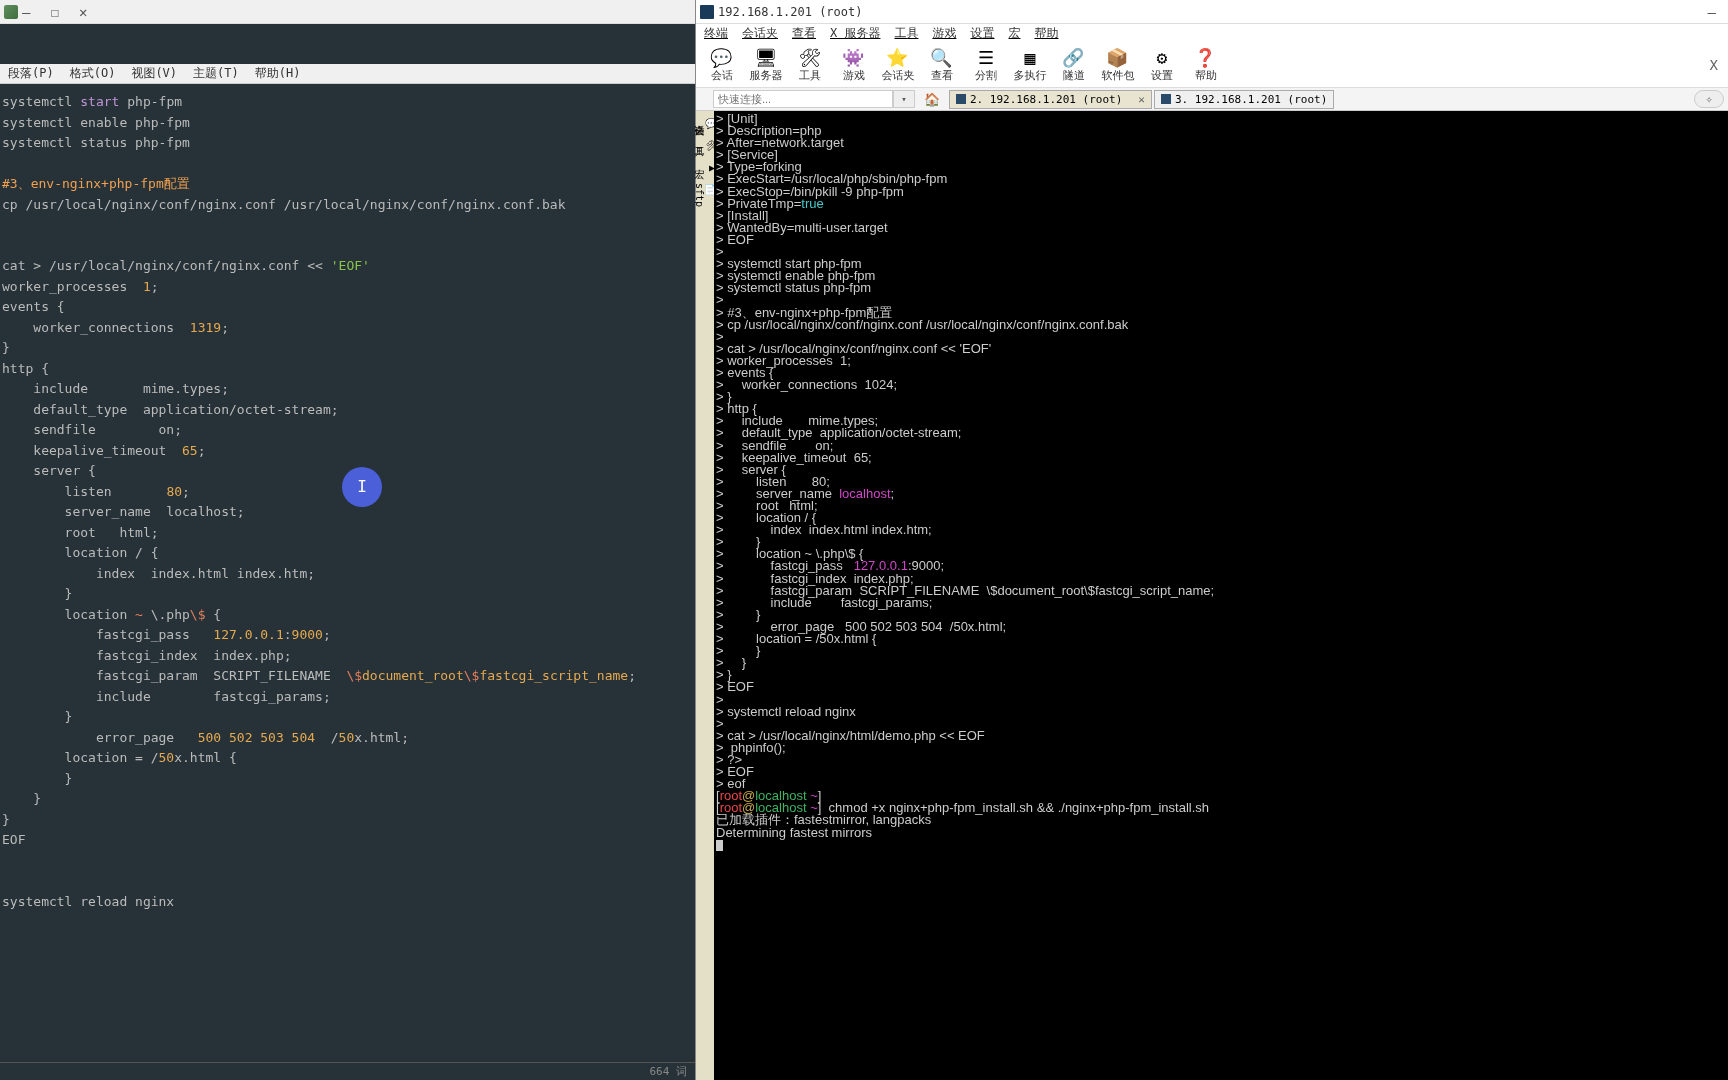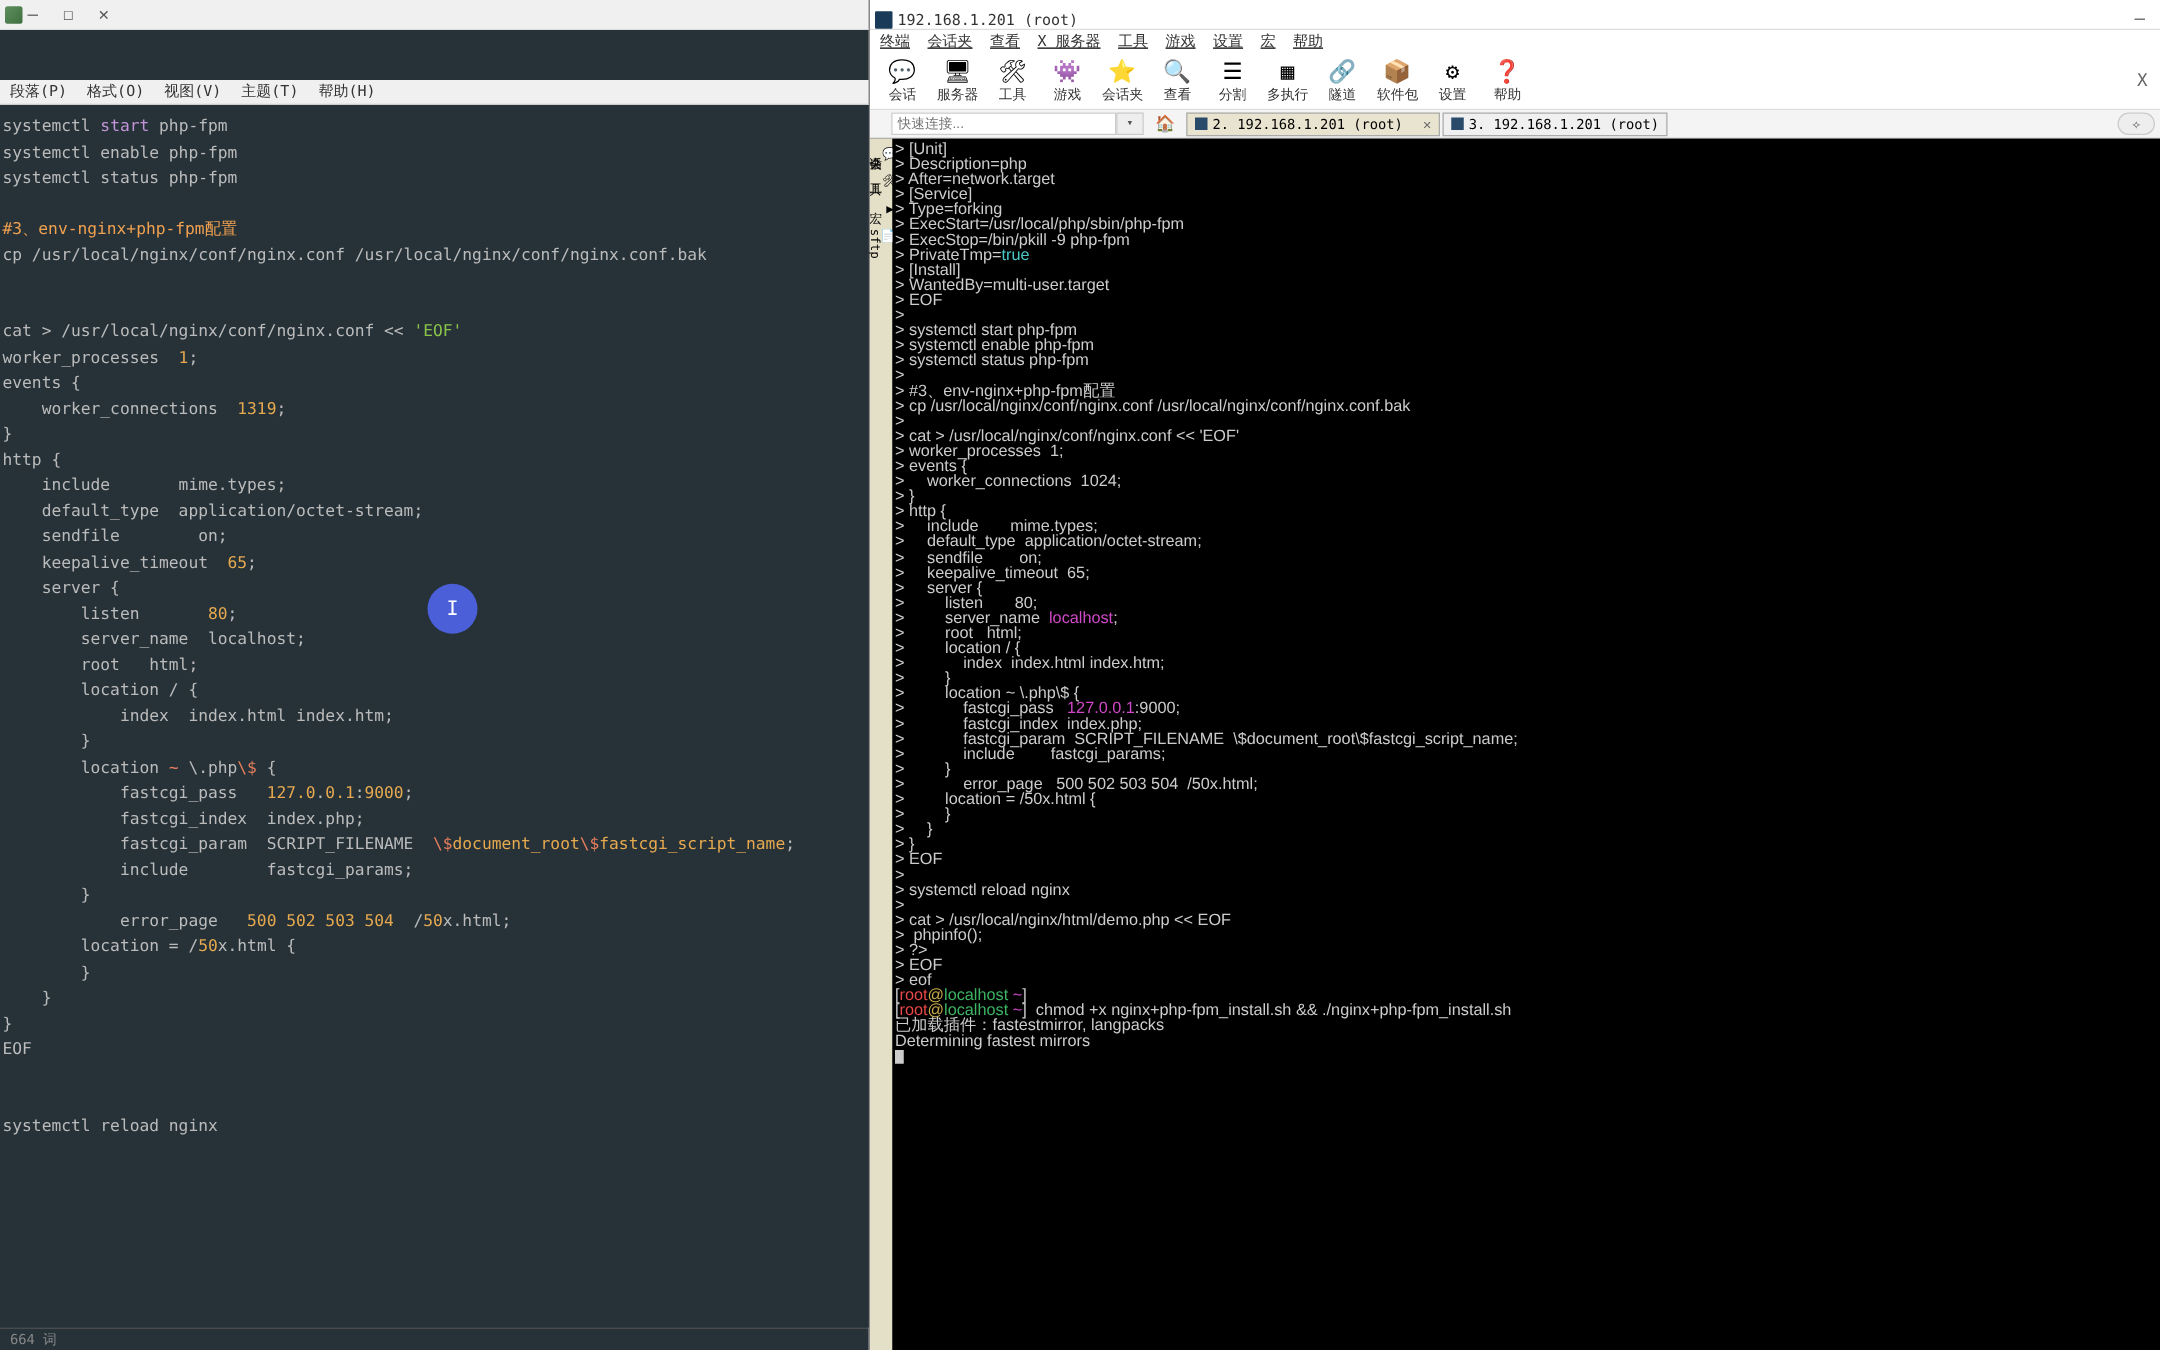--- a/index.html
+++ b/index.html
@@ -94,39 +94,40 @@
   align-items: center;
   justify-content: center;
   color: #fff;
   font-size: 16px;
 }
 .statusbar {
   height: 18px;
   background: #263238;
   border-top: 1px solid #555;
   display: flex;
+  justify-content: flex-end;
   align-items: center;
   padding: 0 8px;
 }
 .statusbar span { color: #888; font-size: 11px; }
 
 
 .right-panel {
   flex: 1;
   height: 100%;
   background: #fff;
   display: flex;
   flex-direction: column;
   border-left: 1px solid #888;
 }
 .right-titlebar {
   height: 24px;
   background: #fff;
   display: flex;
-  align-items: flex-end;
+  align-items: center;
   padding: 0 4px;
   border-bottom: 1px solid #ddd;
 }
 .term-icon {
   width: 14px;
   height: 14px;
   background: #1a3a5a;
   border-radius: 1px;
   margin-right: 4px;
 }

